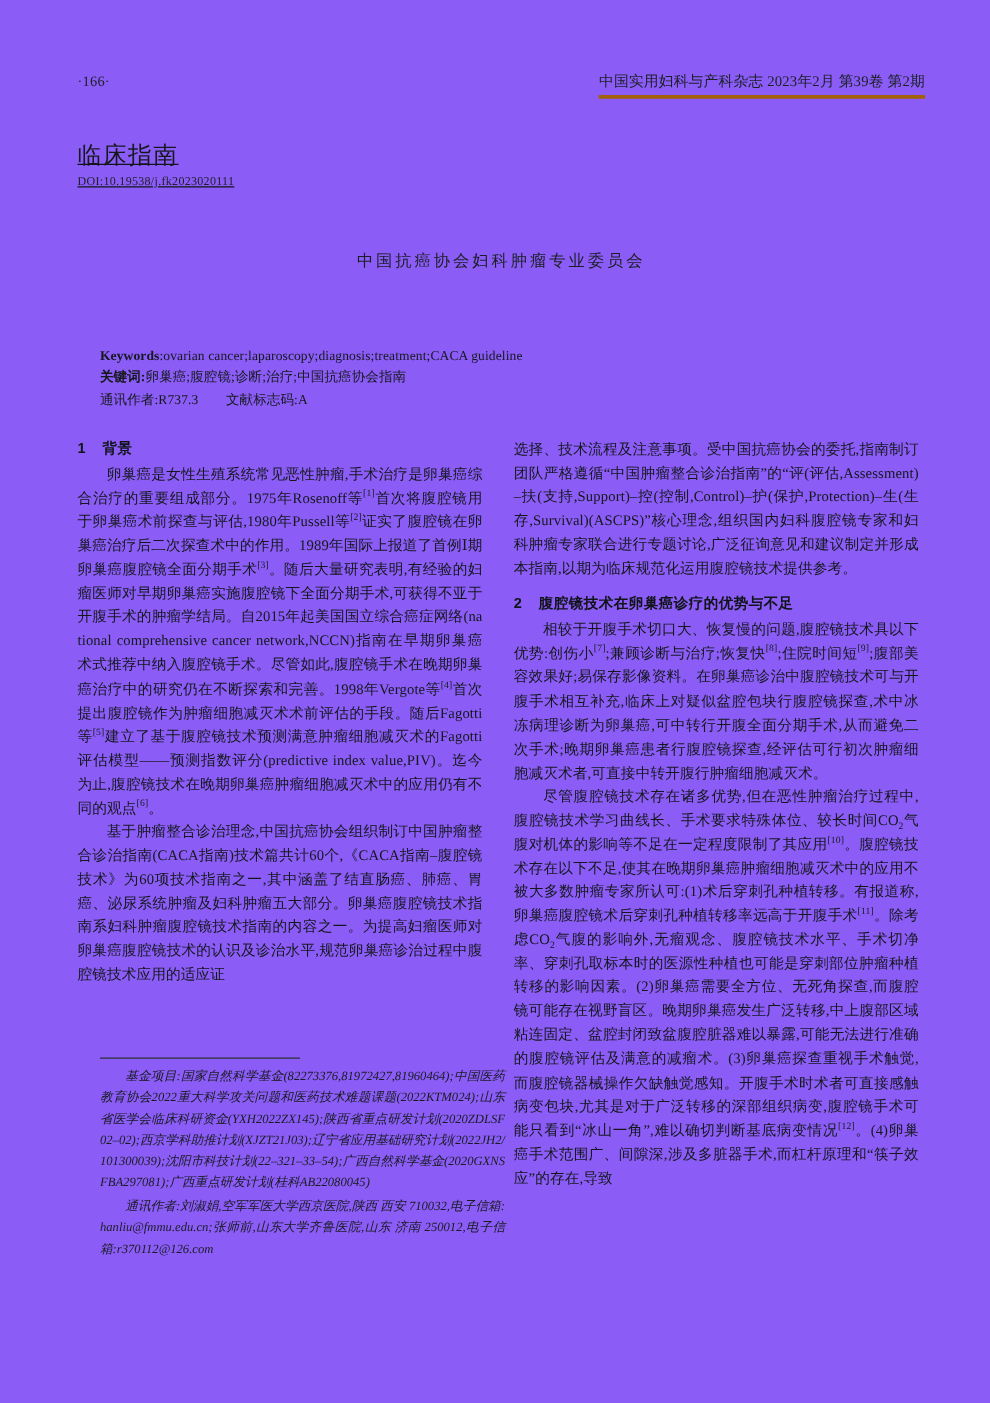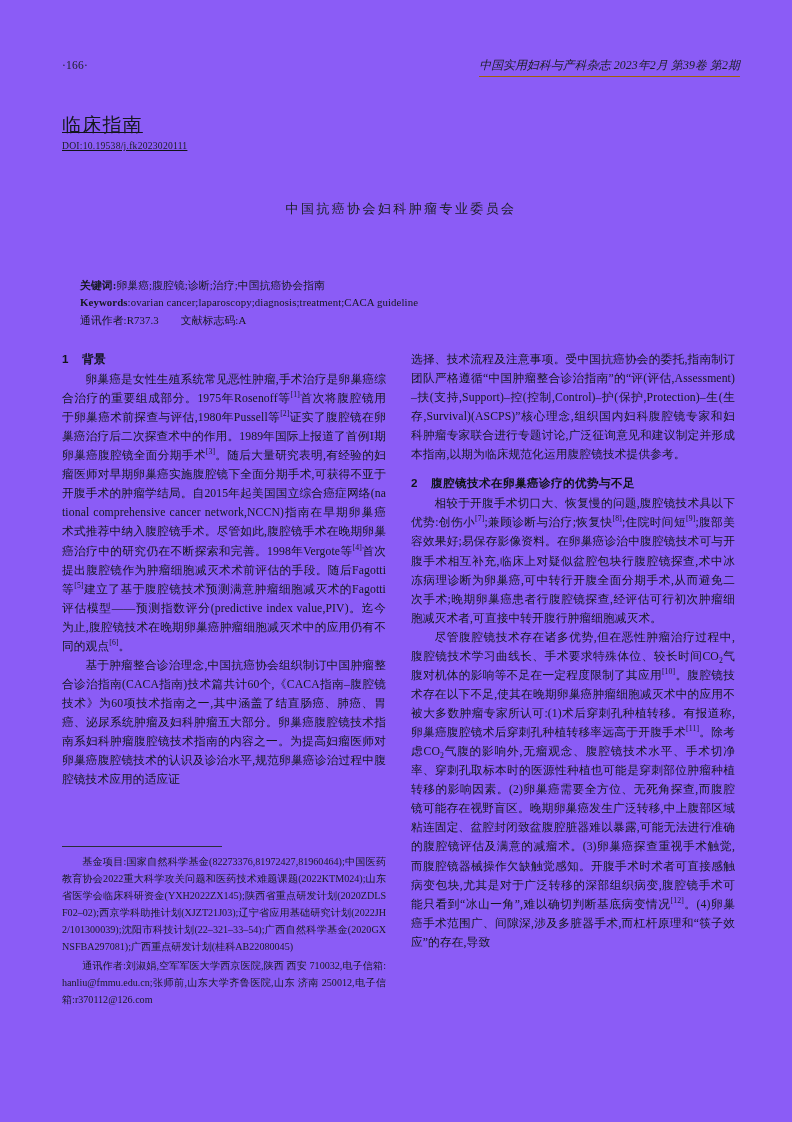--- a/index.html
+++ b/index.html
@@ -30,25 +30,24 @@
     justify-content: space-between;
   }
   .folio {
     font-size: 11.5px;
     letter-spacing: 0.2px;
     color: #1b1f24;
   }
   .journal-line {
     font-size: 11.8px;
     color: #1b1f24;
-    border-bottom: 1px solid #a16207;
+    border-bottom: 3px solid #a16207;
     padding-bottom: 2px;
     letter-spacing: 0.15px;
     white-space: nowrap;
-    font-style: italic;
   }
 
   
   .category-block {
     position: absolute;
     left: 62px;
     top: 114px;
     text-decoration: underline;
   }
   .category-name {
@@ -161,23 +160,24 @@
   }
   sub {
     font-size: 0.66em;
     vertical-align: sub;
     line-height: 0;
   }
 
   
   .footnote {
     position: absolute;
-    left: 62px;
+    left: 80px;
     top: 846px;
     width: 324px;
+    font-style: italic;
   }
   .footnote-rule {
     width: 160px;
     height: 0;
     border-top: 1px solid #2a2f36;
     margin: 0 0 7px 0;
   }
   .footnote p {
     margin: 0 0 2px 0;
     font-size: 10.1px;
@@ -203,24 +203,24 @@
     <div class="category-name">临床指南</div>
     <div class="doi-line">DOI:10.19538/j.fk2023020111</div>
   </div>
 
   <div class="title-block">
     <div class="doc-author">中国抗癌协会妇科肿瘤专业委员会</div>
   </div>
 
   <div class="meta-block">
     <div class="meta-row">
+      <span class="meta-label">Keywords</span><span>:ovarian cancer;laparoscopy;diagnosis;treatment;CACA guideline</span>
+    </div>
+    <div class="meta-row">
       <span class="meta-label">关键词:</span><span>卵巢癌;腹腔镜;诊断;治疗;中国抗癌协会指南</span>
-    </div>
-    <div class="meta-row">
-      <span class="meta-label">Keywords</span><span>:ovarian cancer;laparoscopy;diagnosis;treatment;CACA guideline</span>
     </div>
     <div class="meta-row">
       <span>通讯作者:</span><span>R737.3</span><span class="meta-gap"></span><span>文献标志码:</span><span>A</span>
     </div>
   </div>
 
   <div class="columns">
 
     <div class="col col-left">
 

